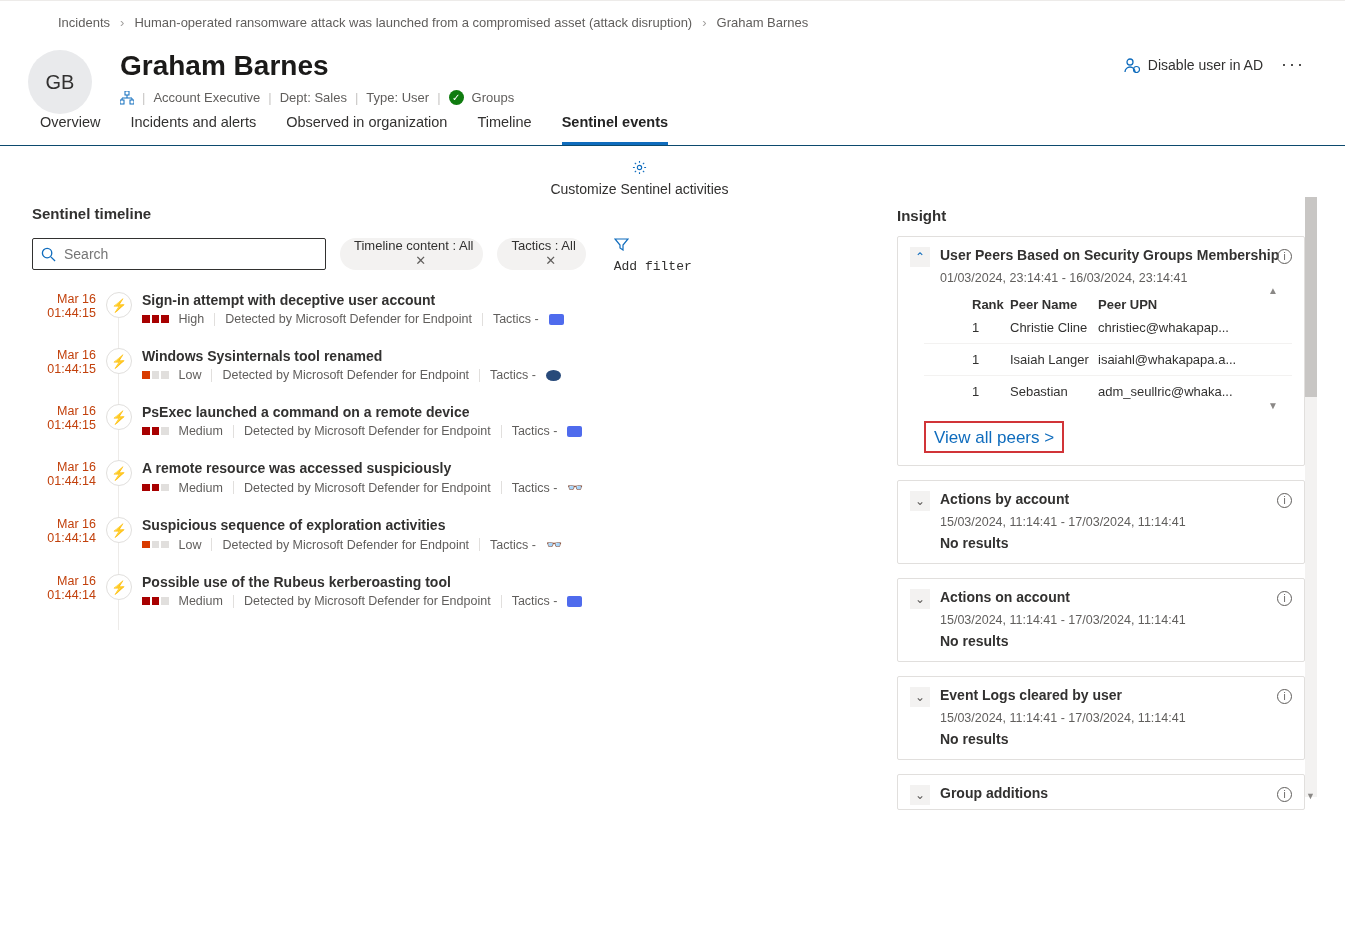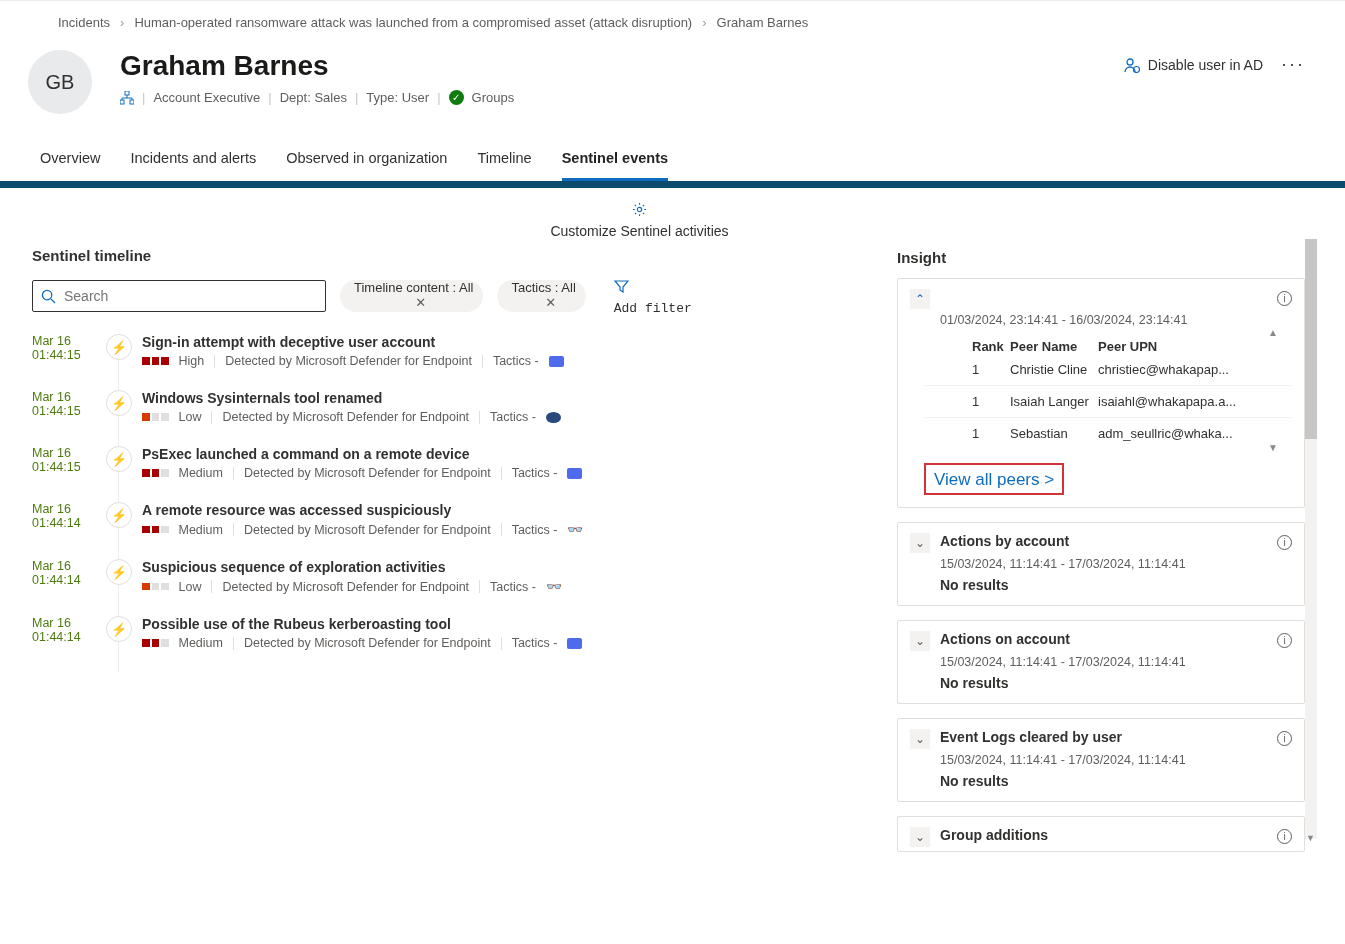--- a/index.html
+++ b/index.html
@@ -14,40 +14,40 @@
   .title-area { flex:1;}
   .title { font-size:28px; font-weight:700; color:#1b1a19; margin:0 0 8px 0;}
   .sub { display:flex; align-items:center; gap:8px; font-size:13px; color:#605e5c;}
   .sub .div { color:#c8c6c4;}
   .hier-icon { color:#0f6cbd;}
   .check-circle{ width:15px; height:15px; border-radius:50%; background:#107c10; display:inline-flex; align-items:center; justify-content:center; color:#fff; font-size:10px;}
   .action-area { display:flex; gap:18px; align-items:center; padding-top:4px; padding-right:12px;}
   .action-link { display:flex; gap:8px; align-items:center; cursor:pointer; color:#323130;}
   .action-link .i { color:#0f6cbd;}
   .more { font-size:18px; letter-spacing:2px; cursor:pointer; color:#323130;}
-  .tabs { display:flex; gap:30px; padding-left:40px; margin-top:36px; border-bottom:7px solid #0c4a6e;}
+  .tabs { display:flex; gap:30px; padding-left:40px; border-bottom:1px solid #0c4a6e;}
   .tab { padding:0 0 12px 0; font-size:14.5px; cursor:pointer; color:#323130;}
   .tab.sel { color:#242424; font-weight:600; border-bottom:3px solid #0f6cbd; }
   .topright { display:flex; justify-content:flex-end; padding:14px 66px 0 0; gap:6px; align-items:center; color:#323130;flex-direction:column;}
   .topright .i { color:#0f6cbd;}
   .content { display:flex; padding:0 28px;}
   .left { flex:1; padding-left:4px;}
   .section-title { font-weight:600; font-size:15px; padding:8px 0 16px 0;}
   .filters { display:flex; gap:14px; align-items:center;}
   .search { flex:0 0 294px; height:32px; border:1px solid #323130; display:flex; align-items:center; border-radius:2px; padding:0 8px;}
   .search .i { color:#0f6cbd; margin-right:6px;}
   .search input { border:none; outline:none; flex:1; font-size:14px;}
   .chip { height:32px; background:#f3f2f1; border-radius:16px; display:flex; align-items:center; padding:0 10px 0 14px; font-size:13px; color:#323130;flex-direction:column;}
   .chip .x { margin-left:14px; color:#605e5c; cursor:pointer;}
   .addf { display:flex; gap:8px; align-items:flex-start; cursor:pointer;font-family:Liberation Mono, monospace;}
   .addf .i {color:#0f6cbd;}
   .tl { margin-top:22px; position:relative;}
   .tl-line { position:absolute; left:86px; top:6px; bottom:0; width:1px; background:#edebe9;}
   .ev { display:flex; position:relative; padding-bottom:22px;}
-  .ev-time { width:74px; padding-right:10px; font-size:12.5px; color:#4d7c0f; }
+  .ev-time { width:74px; text-align:right; padding-right:10px; font-size:12.5px; color:#c2410c; }
   .ev-time .d{font-size:12.5px;}
   .ev-dot { width:26px; height:26px; border-radius:50%; border:1px solid #e1dfdd; background:#fff; position:absolute; left:74px; top:0; display:flex; align-items:center; justify-content:center;}
   .zap { font-size:13px; color:#605e5c;}
   .ev-body { padding-left:36px; flex:1;}
   .ev-title { font-weight:600; font-size:14px; margin-bottom:4px;}
   .ev-meta { display:flex; align-items:center; gap:10px; font-size:12.5px; color:#605e5c;}
   .sev-sq { display:flex; gap:2px;}
   .sq { width:7.5px; height:7.5px; }
   .sev-high .sq:nth-child(1){background:#a80000;}.sev-high .sq:nth-child(2){background:#a80000;}.sev-high .sq:nth-child(3){background:#a80000;}
   .sev-med .sq:nth-child(1){background:#a80000;}.sev-med .sq:nth-child(2){background:#a80000;}.sev-med .sq:nth-child(3){background:#e1dfdd;}
@@ -344,20 +344,21 @@
 
   <div class="right">
     <div class="ip-title">Insight</div>
 
     <div class="card">
       <div class="info-i">i</div>
       <div class="card-title-row">
         <div class="expico">
               <span class="chev">⌃</span>
             </div>
+        <div class="card-title">User Peers Based on Security Groups Membership</div>
       </div>
       <div class="card-sub">01/03/2024, 23:14:41 - 16/03/2024, 23:14:41</div>
       <div class="card-body" style="position:relative">
         <span class="tbl-scrollarrow" style="top:0">▲</span>
         <span class="tbl-scrollarrow" style="bottom:42px">▼</span>
         <div class="tbl-h">
           <div class="c-r">Rank</div>
           <div class="c-n">Peer Name</div>
           <div class="c-u">Peer UPN</div>
         </div>

